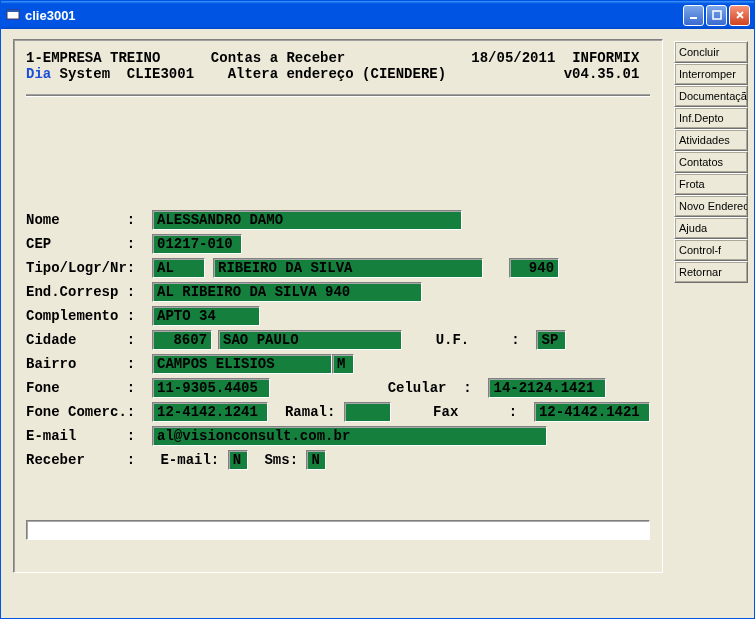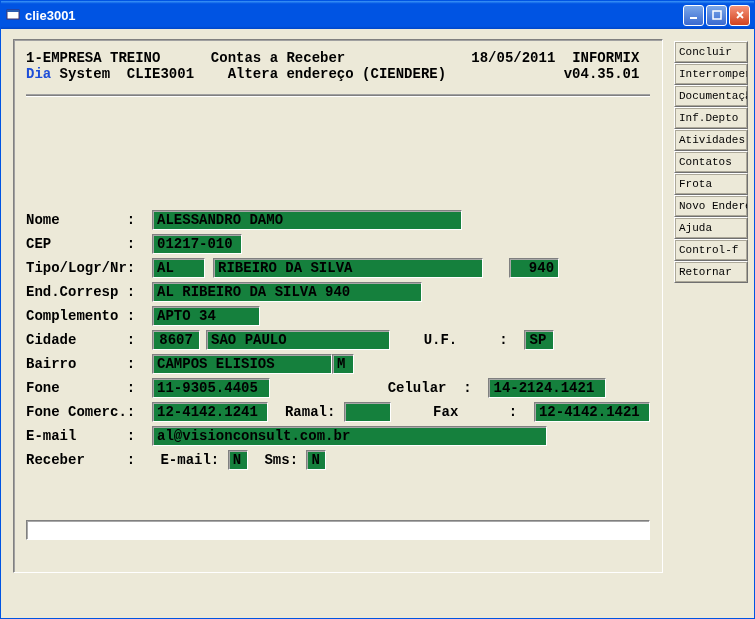--- a/index.html
+++ b/index.html
@@ -130,21 +130,21 @@
     flex-direction: column;
     gap: 0px;
   }
   .btn {
     height: 22px;
     background: #ece9d8;
     border: 1px solid #707070;
     border-top-color: #fff;
     border-left-color: #fff;
     box-shadow: 0 0 0 1px #aca899 inset;
-    font-family: Liberation Mono, monospace;
+    font-family: Liberation Sans, sans-serif;
     font-size: 11px;
     text-align: left;
     padding: 0 4px;
     cursor: pointer;
     line-height: 20px;
     white-space: nowrap;
     overflow: hidden;
   }
 </style>
 </head>
@@ -227,21 +227,21 @@
           <div class="row">
             <span class="lbl"><span>End.Corresp</span> :  </span>
             <span class="fld" style="width:270px">AL RIBEIRO DA SILVA 940</span>
           </div>
           <div class="row">
             <span class="lbl"><span>Complemento</span> :  </span>
             <span class="fld" style="width:108px">APTO 34</span>
           </div>
           <div class="row">
             <span class="lbl"><span>Cidade</span>      :  </span>
-            <span class="fld" style="width:48px;text-align:center">8607</span>
+            <span class="fld" style="width:60px;text-align:right">8607</span>
             <span class="gap" style="width:6px"></span>
             <span class="fld" style="width:184px">SAO PAULO</span>
             <span class="lbl">    <span>U.F.</span>     :  </span>
             <span class="fld" style="width:30px">SP</span>
           </div>
           <div class="row">
             <span class="lbl"><span>Bairro</span>      :  </span>
             <span class="fld" style="width:180px">CAMPOS ELISIOS</span>
             <span class="fld" style="width:22px">M</span>
           </div>

